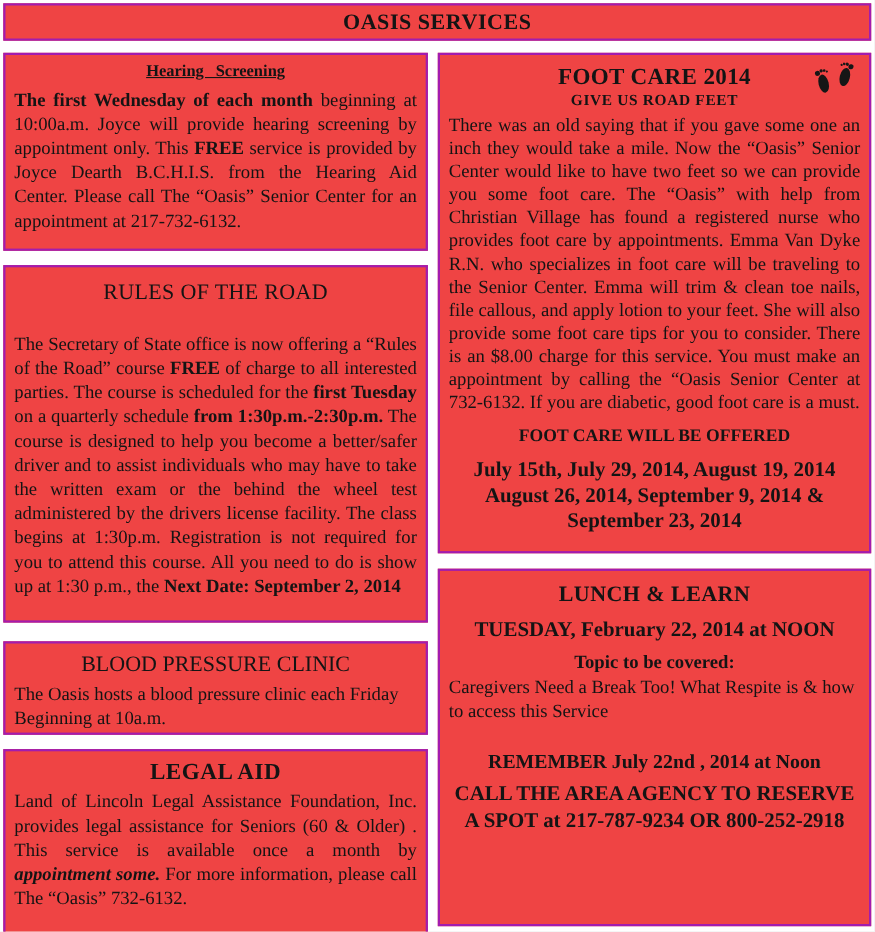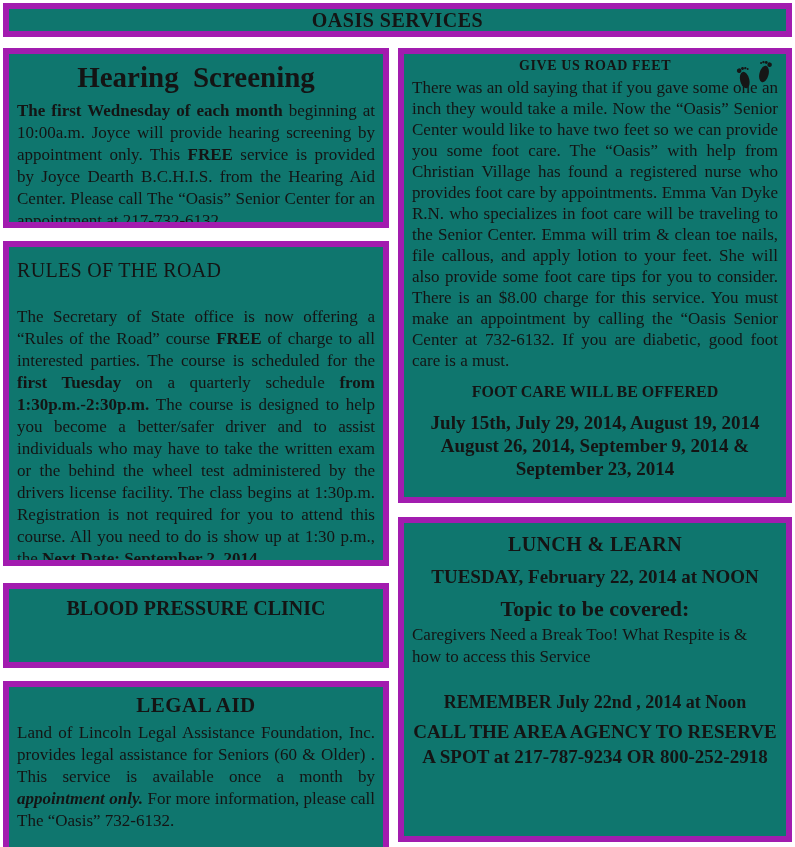--- a/index.html
+++ b/index.html
@@ -9,21 +9,21 @@
     font-family: "Liberation Serif", serif;
     color: #141414;
   }
   .page {
     width: 795px; height: 847px;
     background: #ffffff;
     padding: 3px;
     position: relative;
     overflow: hidden;
   }
-  .box { border: 6px solid #a21caf; background: #0f766e; overflow: hidden; }
+  .box { border: 2px solid #a21caf; background: #ef4444; overflow: hidden; }
   .header-box {
     height: 34px;
     display: flex; align-items: center; justify-content: center;
   }
   .header-box h1 { font-size: 20px; font-weight: 700; letter-spacing: .5px; }
   .columns { display: flex; gap: 9px; margin-top: 11px; }
   .col { display: flex; flex-direction: column; }
   .col-left  { flex: 0 0 386px; width: 386px; }
   .col-right { flex: 1; }
   section { padding: 4px 8px; }
@@ -36,31 +36,31 @@
   
   .box-hearing { height: 180px; margin-bottom: 13px; }
   .box-rules   { height: 325px; margin-bottom: 17px; }
   .box-bp      { height: 85px;  margin-bottom: 13px; }
   .box-legal   { height: 194px; }
 
   
   .box-foot    { height: 455px; margin-bottom: 14px; position: relative; }
   .box-lunch   { height: 325px; }
 
-  .title-hearing { font-size: 29px; font-weight: 700; text-align: center; word-spacing: 7px; margin: 3px 0 6px; }
-  .title-rules   { font-size: 20px; font-weight: 400; margin: 8px 0 24px; letter-spacing: .3px; }
-  .title-bp      { font-size: 20px; font-weight: 700; text-align: center; margin: 4px 0 4px; }
+  .title-hearing { font-size: 15px; font-weight: 700; text-align: center; word-spacing: 7px; margin: 3px 0 6px; text-decoration: underline; }
+  .title-rules   { font-size: 20px; font-weight: 400; text-align: center; margin: 8px 0 24px; letter-spacing: .3px; }
+  .title-bp      { font-size: 20px; font-weight: 400; text-align: center; margin: 4px 0 4px; }
   .title-legal   { font-size: 21px; font-weight: 700; text-align: center; margin: 2px 0 4px; letter-spacing: .5px; }
   .title-foot    { font-size: 21px; font-weight: 700; text-align: center; margin: 3px 0 2px; letter-spacing: .3px; }
   .sub-foot      { font-size: 14px; font-weight: 700; text-align: center; margin-bottom: 3px; letter-spacing: .6px; }
   .foot-offered  { font-size: 16px; font-weight: 700; text-align: center; margin-top: 12px; }
   .foot-dates    { font-size: 19px; font-weight: 700; text-align: center; margin-top: 10px; line-height: 23px; padding: 0 2px; }
   .title-lunch   { font-size: 20px; font-weight: 700; text-align: center; margin: 6px 0 10px; letter-spacing: .4px; }
   .sub-lunch     { font-size: 19px; font-weight: 700; text-align: center; margin-bottom: 6px; }
-  .topic-head    { font-size: 22px; font-weight: 700; text-align: center; margin: 8px 0 2px; }
+  .topic-head    { font-size: 17px; font-weight: 700; text-align: center; margin: 8px 0 2px; }
   .remember      { font-size: 18px; font-weight: 700; text-align: center; margin-top: 24px; }
   .call-line     { font-size: 19px; font-weight: 700; text-align: center; margin-top: 6px; line-height: 25px; }
 
   .footprints { position: absolute; top: 5px; right: 10px; }
 </style>
 </head>
 <body>
 
 <div class="page">
 
@@ -77,25 +77,26 @@
         <p class="body justify"><b>The first Wednesday of each month</b><span> beginning at 10:00a.m. Joyce will provide hearing screening by appointment only.  This </span><b>FREE</b><span> service is provided by Joyce Dearth B.C.H.I.S. from the Hearing Aid Center.  Please call The “Oasis”  Senior Center for an appointment at 217-732-6132.</span></p>
       </section>
 
       <section class="box box-rules">
         <h2 class="title-rules">RULES OF THE ROAD</h2>
         <p class="body justify"><span>The Secretary of State office is now offering a “Rules of the Road” course </span><b>FREE</b><span> of charge to all interested parties.  The course is scheduled for the </span><b>first Tuesday</b><span> on a quarterly schedule </span><b>from 1:30p.m.-2:30p.m.</b><span>  The course is designed to help you become a better/safer driver and to assist individuals who may have to take the written exam or the behind the wheel test administered by the drivers license facility.  The class begins at 1:30p.m.  Registration is not required for you to attend this course.  All you need to do is show up at 1:30 p.m., the </span><b>Next Date:  September 2, 2014</b></p>
       </section>
 
       <section class="box box-bp">
         <h2 class="title-bp">BLOOD PRESSURE CLINIC</h2>
+        <p class="body">The Oasis hosts a blood pressure clinic each Friday Beginning at 10a.m.</p>
       </section>
 
       <section class="box box-legal">
         <h2 class="title-legal">LEGAL AID</h2>
-        <p class="body justify"><span>Land of Lincoln Legal Assistance Foundation, Inc. provides legal assistance for Seniors (60 &amp; Older) .  This service is available once a month by </span><span class="bi">appointment only.</span><span>  For more information, please call The “Oasis” 732-6132.</span></p>
+        <p class="body justify"><span>Land of Lincoln Legal Assistance Foundation, Inc. provides legal assistance for Seniors (60 &amp; Older) .  This service is available once a month by </span><span class="bi">appointment some.</span><span>  For more information, please call The “Oasis” 732-6132.</span></p>
       </section>
 
     </div>
 
     <div class="col col-right">
 
       <section class="box box-foot">
         <span class="footprints">
           <svg width="42" height="34" viewBox="0 0 42 34" aria-hidden="true">
             <g fill="#161616">
@@ -109,20 +110,21 @@
               <g transform="rotate(14 30 15)">
                 <ellipse cx="30" cy="15" rx="4.6" ry="8.4"></ellipse>
                 <circle cx="33.2" cy="4.6" r="2.3"></circle>
                 <circle cx="29.4" cy="3.2" r="1.5"></circle>
                 <circle cx="26.6" cy="3.6" r="1.2"></circle>
                 <circle cx="24.5" cy="5.0" r="1.0"></circle>
               </g>
             </g>
           </svg>
         </span>
+        <h2 class="title-foot">FOOT CARE 2014</h2>
         <div class="sub-foot">GIVE US ROAD FEET</div>
         <p class="body tight justify">There was an old saying that if you gave some one an inch they would take a mile. Now the “Oasis” Senior Center would like to have two feet so we can provide you some foot care. The “Oasis” with help from Christian Village has found a registered nurse who provides foot care by appointments.  Emma Van Dyke R.N. who specializes in foot care will be traveling to the Senior Center.  Emma will trim &amp; clean toe nails, file callous, and apply lotion to your feet. She will also provide some foot care tips for you to consider. There is an $8.00 charge for this service. You must make an appointment by calling the “Oasis Senior Center at 732-6132.  If you are diabetic, good foot care is a must.</p>
         <div class="foot-offered">FOOT CARE WILL BE OFFERED</div>
         <div class="foot-dates">July 15th, July 29, 2014, August 19, 2014 August 26, 2014, September 9, 2014 &amp; September 23, 2014</div>
       </section>
 
       <section class="box box-lunch">
         <h2 class="title-lunch">LUNCH &amp; LEARN</h2>
         <div class="sub-lunch">TUESDAY,  February 22, 2014 at NOON</div>
         <div class="topic-head">Topic to be covered:</div>

